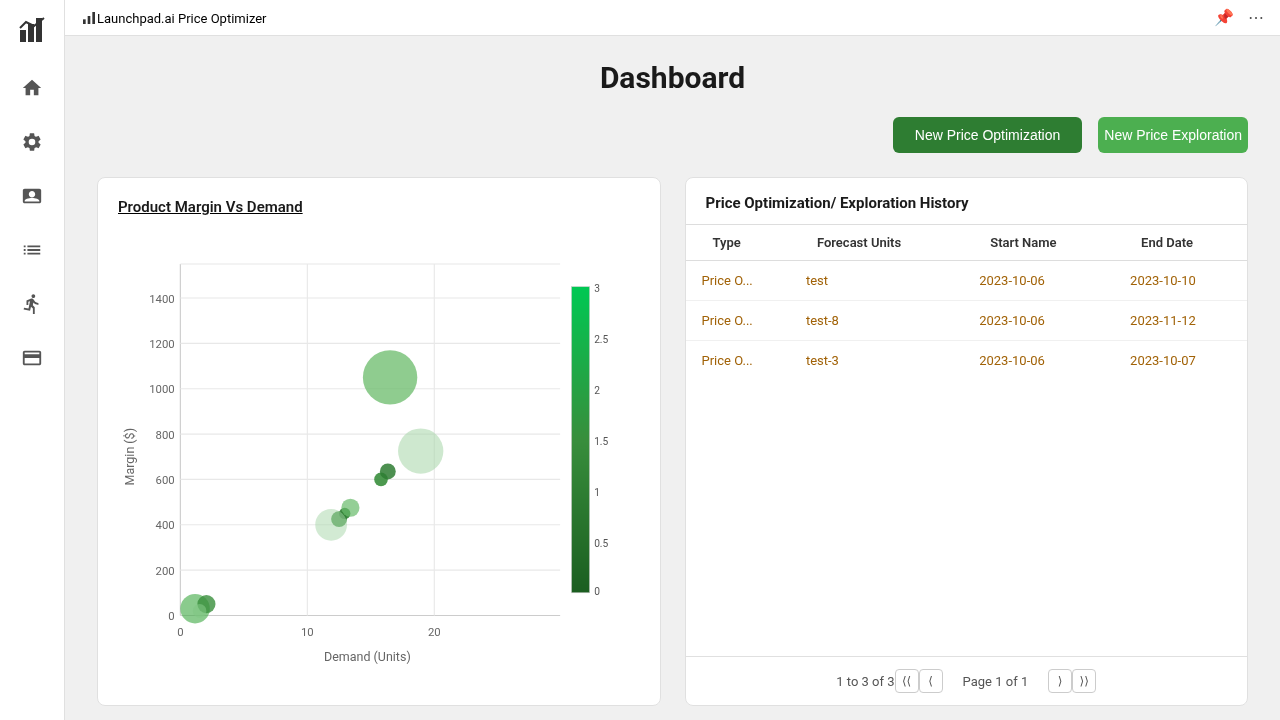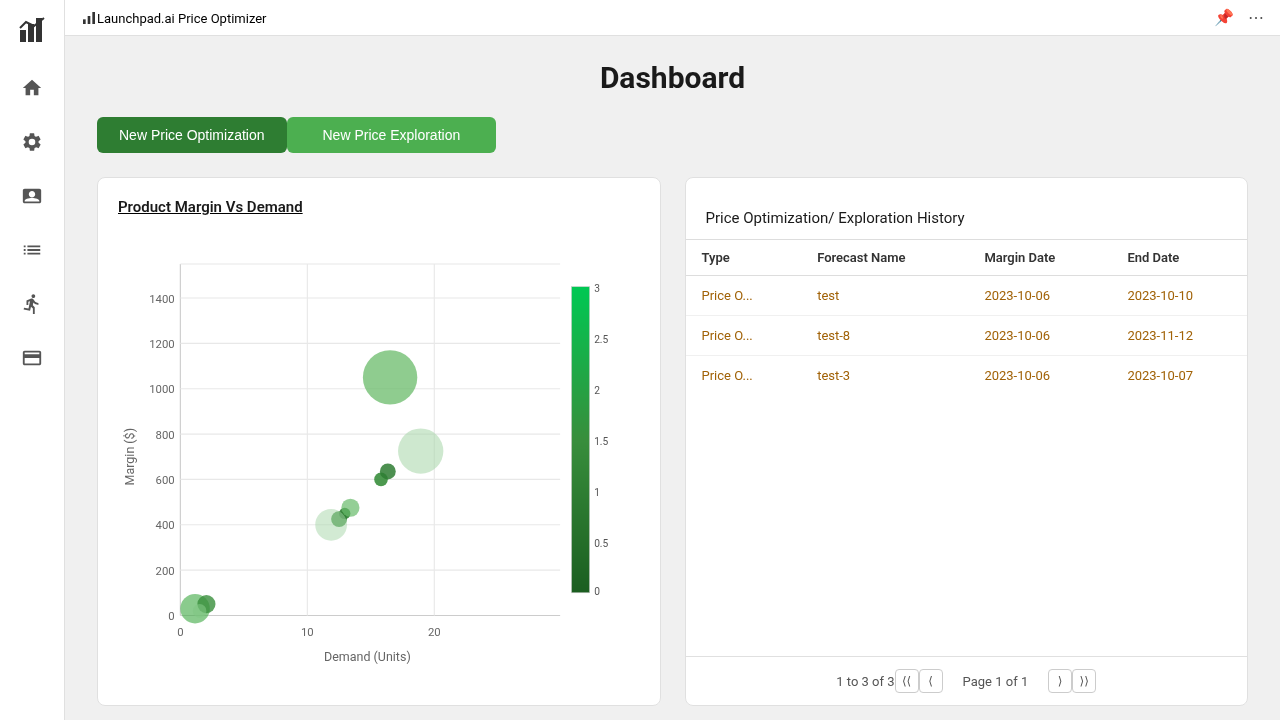--- a/index.html
+++ b/index.html
@@ -57,37 +57,38 @@
       margin-bottom: 24px;
     }
     .dashboard-title {
       font-size: 30px;
       font-weight: 700;
       color: #1a1a1a;
       margin-bottom: 22px;
     }
     .button-row {
       display: flex;
-      justify-content: flex-start;
+      justify-content: flex-end;
+      gap: 16px;
     }
     .btn-primary {
       background: #2e7d32;
       color: #fff;
       border: none;
       padding: 10px 22px;
       border-radius: 6px;
       font-size: 14px;
       font-weight: 500;
       cursor: pointer;
     }
     .btn-secondary {
       background: #4caf50;
       color: #fff;
       border: none;
-      padding: 10px 36px;
+      padding: 10px 6px;
       border-radius: 6px;
       font-size: 14px;
       font-weight: 500;
       cursor: pointer;
     }
 
     
     .content-grid {
       display: grid;
       grid-template-columns: 1fr 1fr;
@@ -120,34 +121,33 @@
     .table-panel {
       background: #fff;
       border-radius: 8px;
       border: 1px solid #e0e0e0;
       display: flex;
       flex-direction: column;
       overflow: hidden;
     }
     .table-panel-title {
       font-size: 15px;
-      font-weight: 400;
+      font-weight: 700;
       color: #1a1a1a;
       padding: 16px 20px 12px;
-      margin-top: 15px;
     }
     .data-table {
       width: 100%;
       border-collapse: collapse;
     }
     .data-table th {
       background: #fff;
       border-top: 1px solid #ddd;
       border-bottom: 1px solid #ddd;
-      padding: 10px 16px;
+      padding: 10px 27px;
       text-align: left;
       font-size: 13px;
       font-weight: 600;
       color: #333;
     }
     .data-table td {
       padding: 12px 16px;
       font-size: 13px;
       color: #a16207;
       border-bottom: 1px solid #f0f0f0;
@@ -341,22 +341,22 @@
         </div>
       </div>
 
       <div class="table-panel">
         <div class="table-panel-title">Price Optimization/ Exploration History</div>
         <div class="table-content">
           <table class="data-table">
             <thead>
               <tr>
                 <th>Type</th>
-                <th>Forecast Name</th>
-                <th>Margin Date</th>
+                <th>Forecast Units</th>
+                <th>Start Name</th>
                 <th>End Date</th>
               </tr>
             </thead>
             <tbody id="table-body">
             <tr>
       <td>Price O...</td>
       <td>test</td>
       <td>2023-10-06</td>
       <td>2023-10-10</td>
     </tr>

